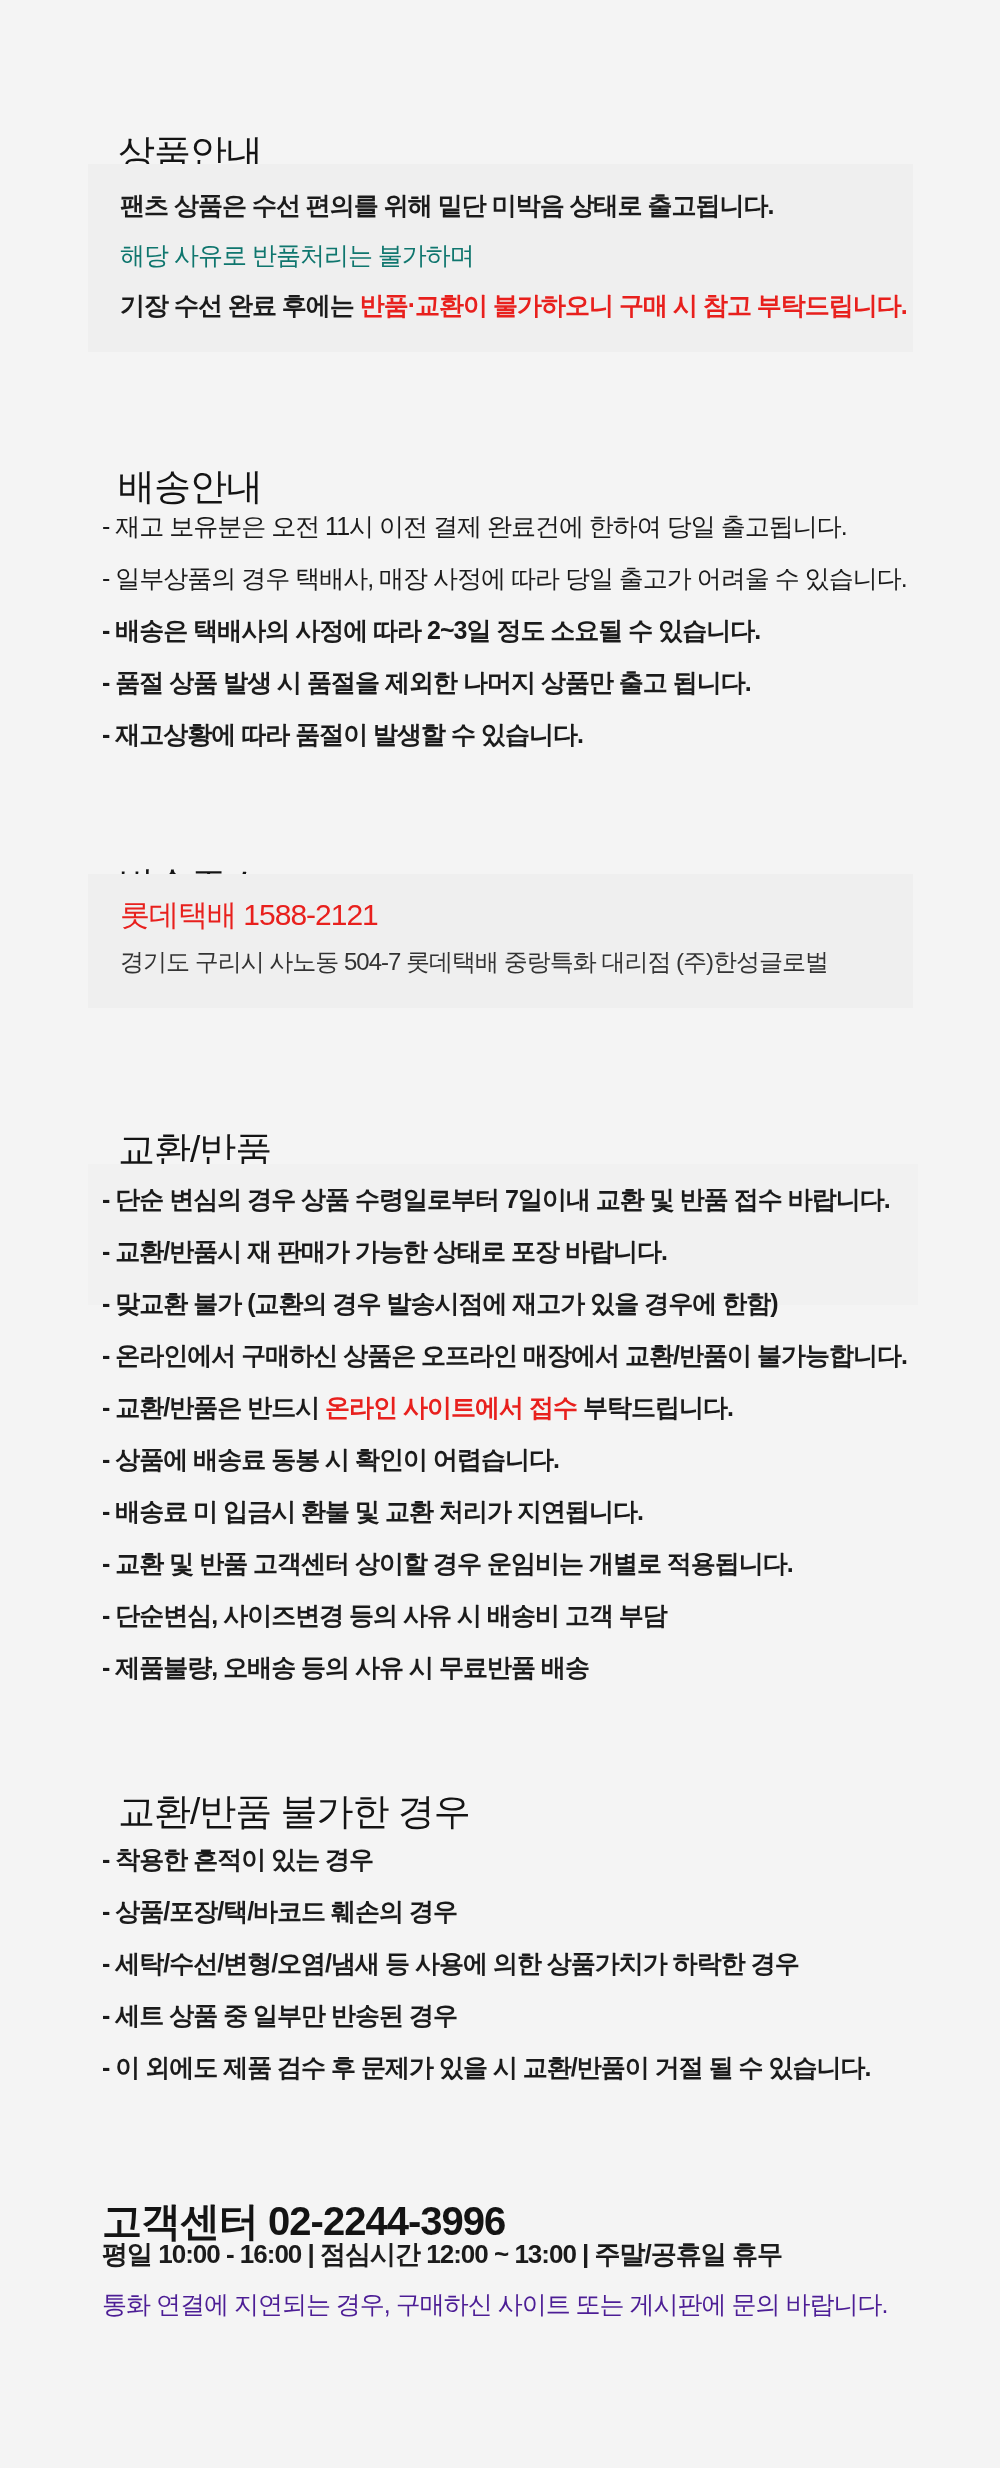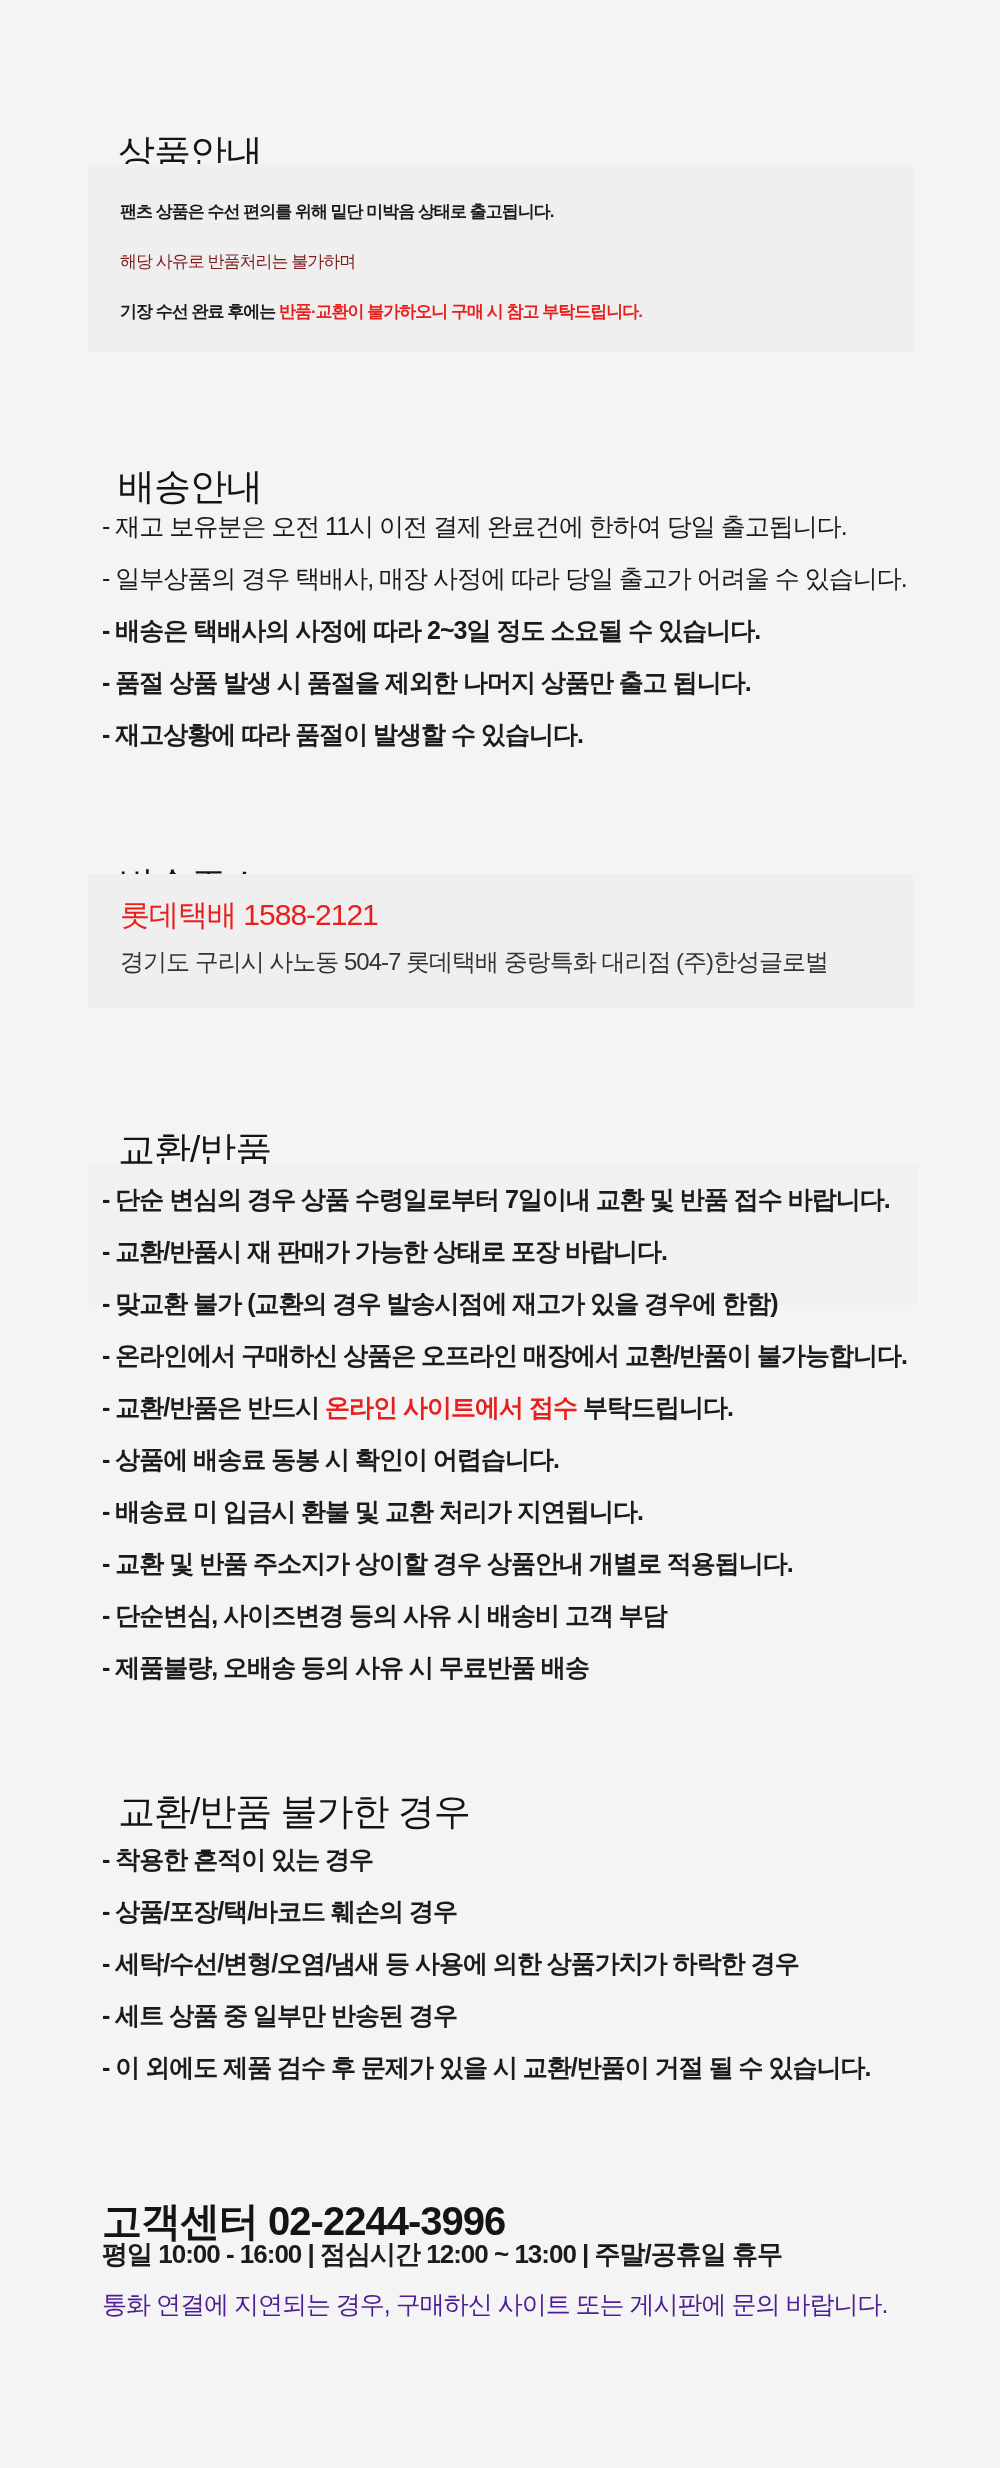--- a/index.html
+++ b/index.html
@@ -26,30 +26,29 @@
     white-space:nowrap;
   }
   .panel{
     position:absolute;
     left:88px;
     background:#efefef;
     box-sizing:border-box;
   }
   .panel-light{ background:#f1f1f1; }
   .notice-line{
-    font-size:17px;
+    font-size:25px;
     line-height:26px;
     letter-spacing:-1px;
     margin-bottom:24px;
     color:#2f2f2f;
     white-space:nowrap;
-    margin-top:7px;
   }
   .bold{ font-weight:700; color:#1b1b1b; }
-  .regular{ font-weight:400; color:#7f1d1d; }
+  .regular{ font-weight:400; color:#0f766e; }
   .red{ color:#e8201d; }
   .list{
     position:absolute;
     left:102px;
     white-space:nowrap;
   }
   .list-item{
     font-size:25px;
     line-height:52px;
     letter-spacing:-1px;
@@ -141,21 +140,21 @@
   <div class="list" style="top:1173px;">
     <div class="list-item bold">- 단순 변심의 경우 상품 수령일로부터 7일이내 교환 및 반품 접수 바랍니다.</div>
     <div class="list-item bold">- 교환/반품시 재 판매가 가능한 상태로 포장 바랍니다.</div>
     <div class="list-item bold">- 맞교환 불가 (교환의 경우 발송시점에 재고가 있을 경우에 한함)</div>
     <div class="list-item bold">- 온라인에서 구매하신 상품은 오프라인 매장에서 교환/반품이 불가능합니다.</div>
     <div class="list-item bold">
       <span>- 교환/반품은 반드시 </span><span class="red">온라인 사이트에서 접수</span><span> 부탁드립니다.</span>
     </div>
     <div class="list-item bold">- 상품에 배송료 동봉 시 확인이 어렵습니다.</div>
     <div class="list-item bold">- 배송료 미 입금시 환불 및 교환 처리가 지연됩니다.</div>
-    <div class="list-item bold">- 교환 및 반품 주소지가 상이할 경우 상품안내 개별로 적용됩니다.</div>
+    <div class="list-item bold">- 교환 및 반품 고객센터 상이할 경우 운임비는 개별로 적용됩니다.</div>
     <div class="list-item bold">- 단순변심, 사이즈변경 등의 사유 시 배송비 고객 부담</div>
     <div class="list-item bold">- 제품불량, 오배송 등의 사유 시 무료반품 배송</div>
   </div>
 
   <h2 class="section-title" style="top:1761px;">교환/반품 불가한 경우</h2>
 
   <div class="list" style="top:1833px;">
     <div class="list-item bold">- 착용한 흔적이 있는 경우</div>
     <div class="list-item bold">- 상품/포장/택/바코드 훼손의 경우</div>
     <div class="list-item bold">- 세탁/수선/변형/오염/냄새 등 사용에 의한 상품가치가 하락한 경우</div>

